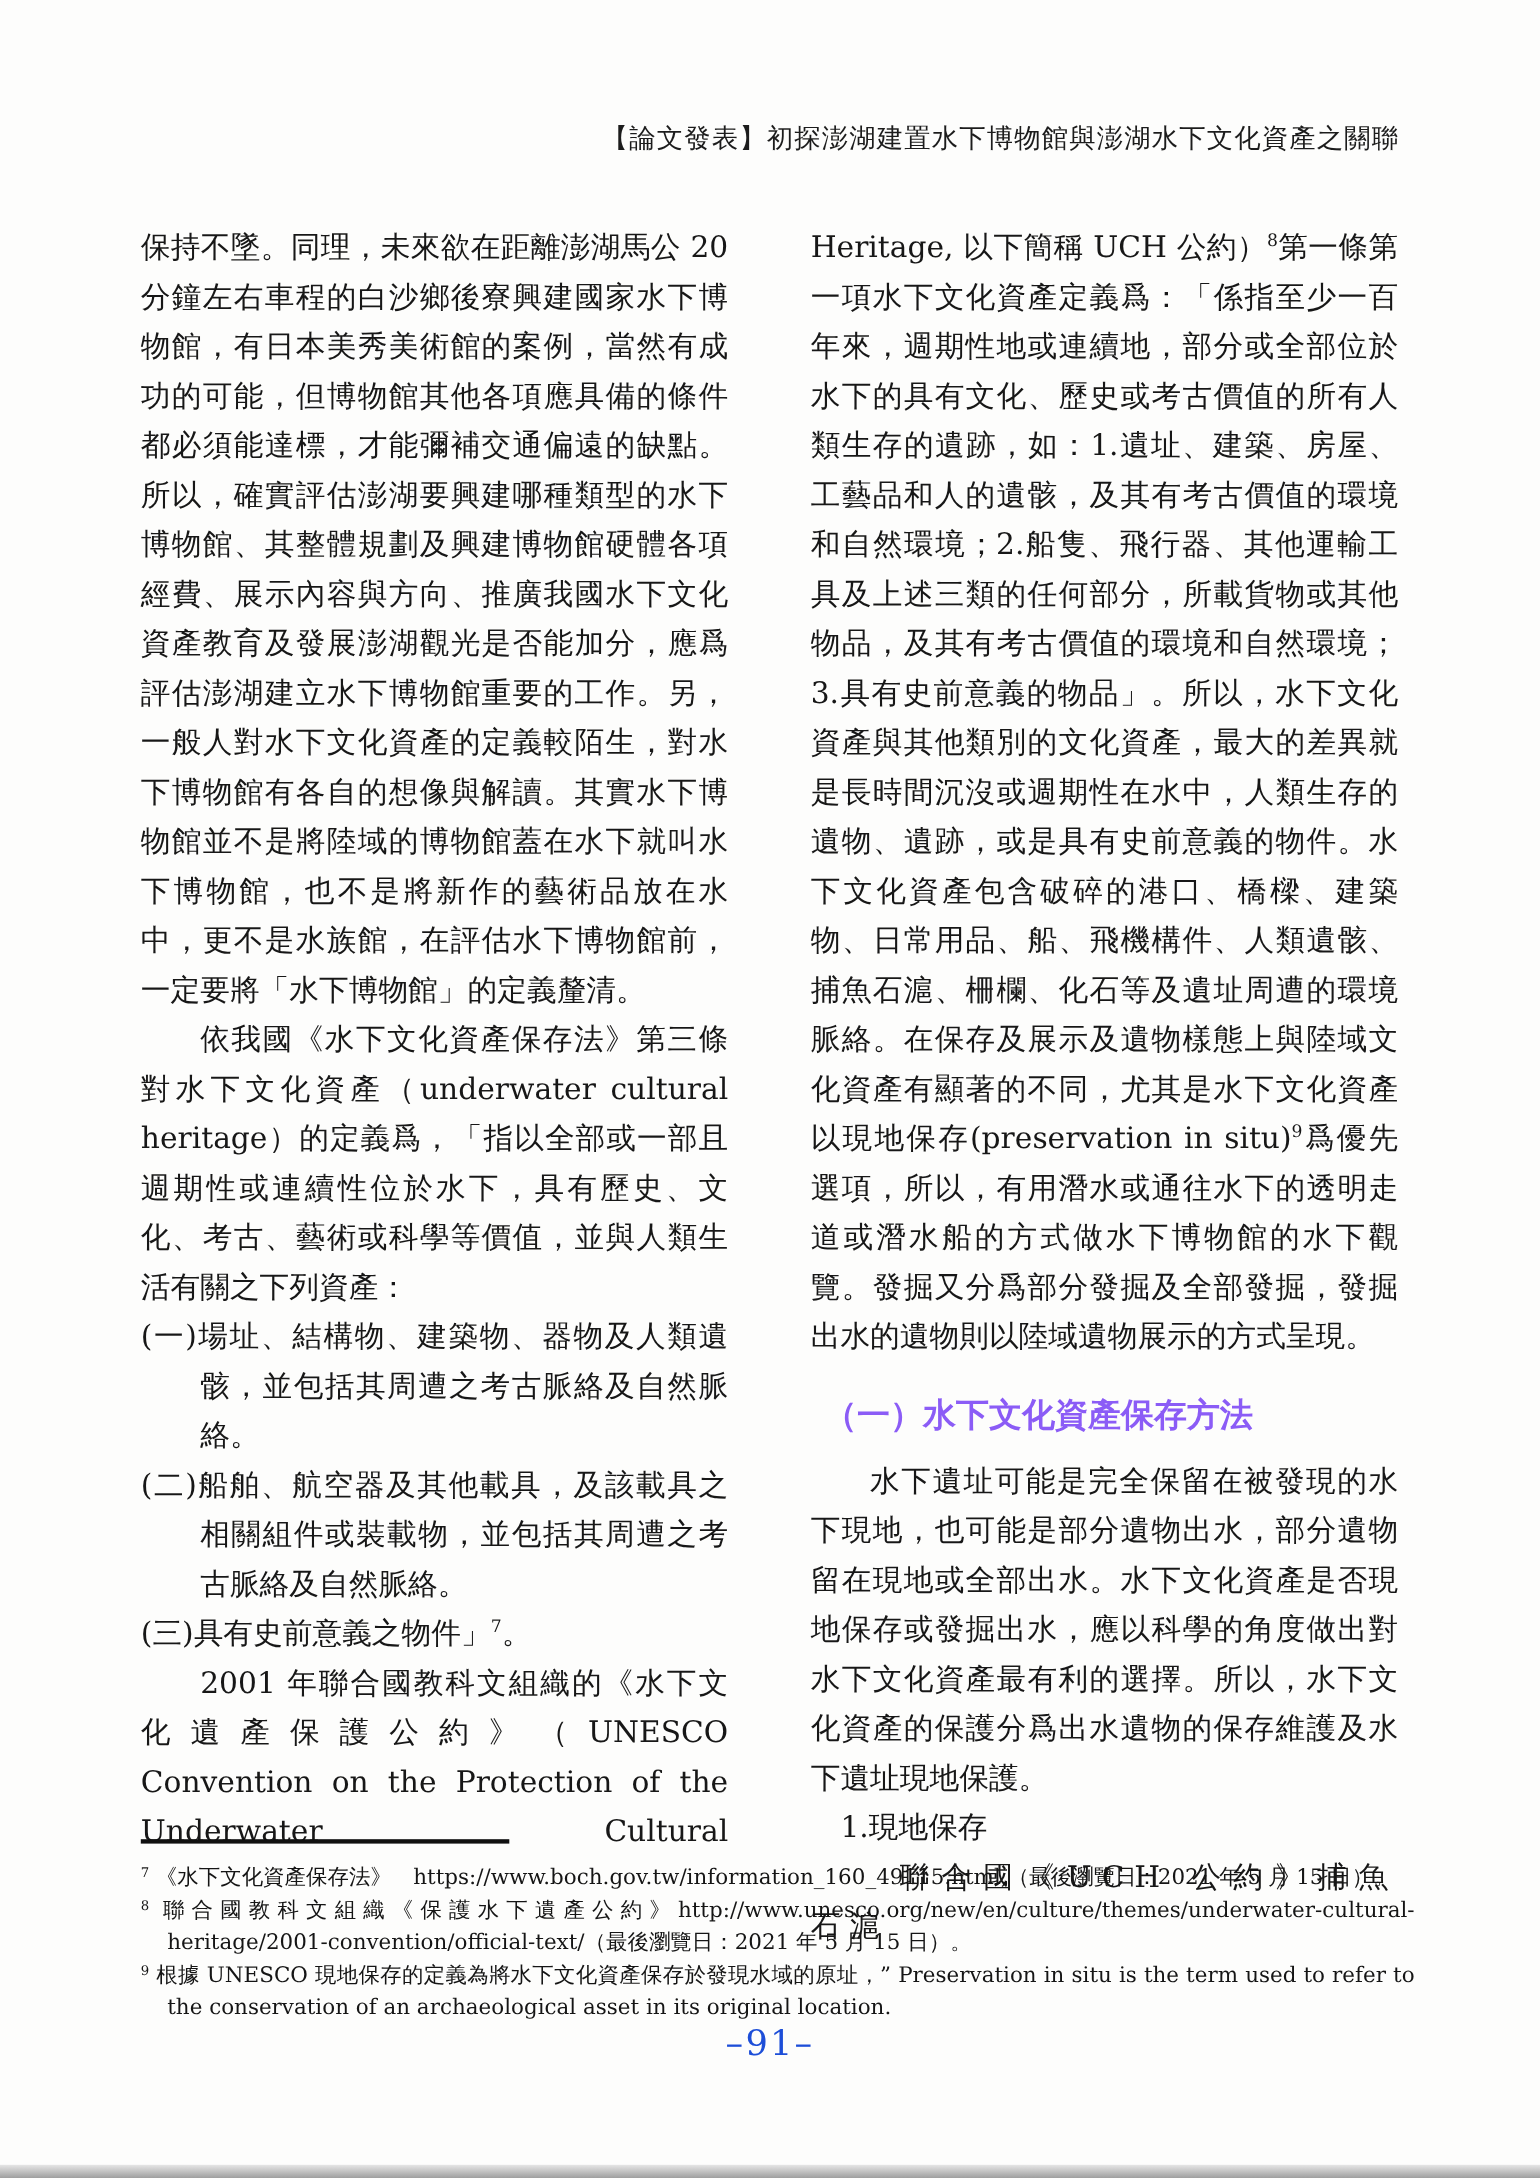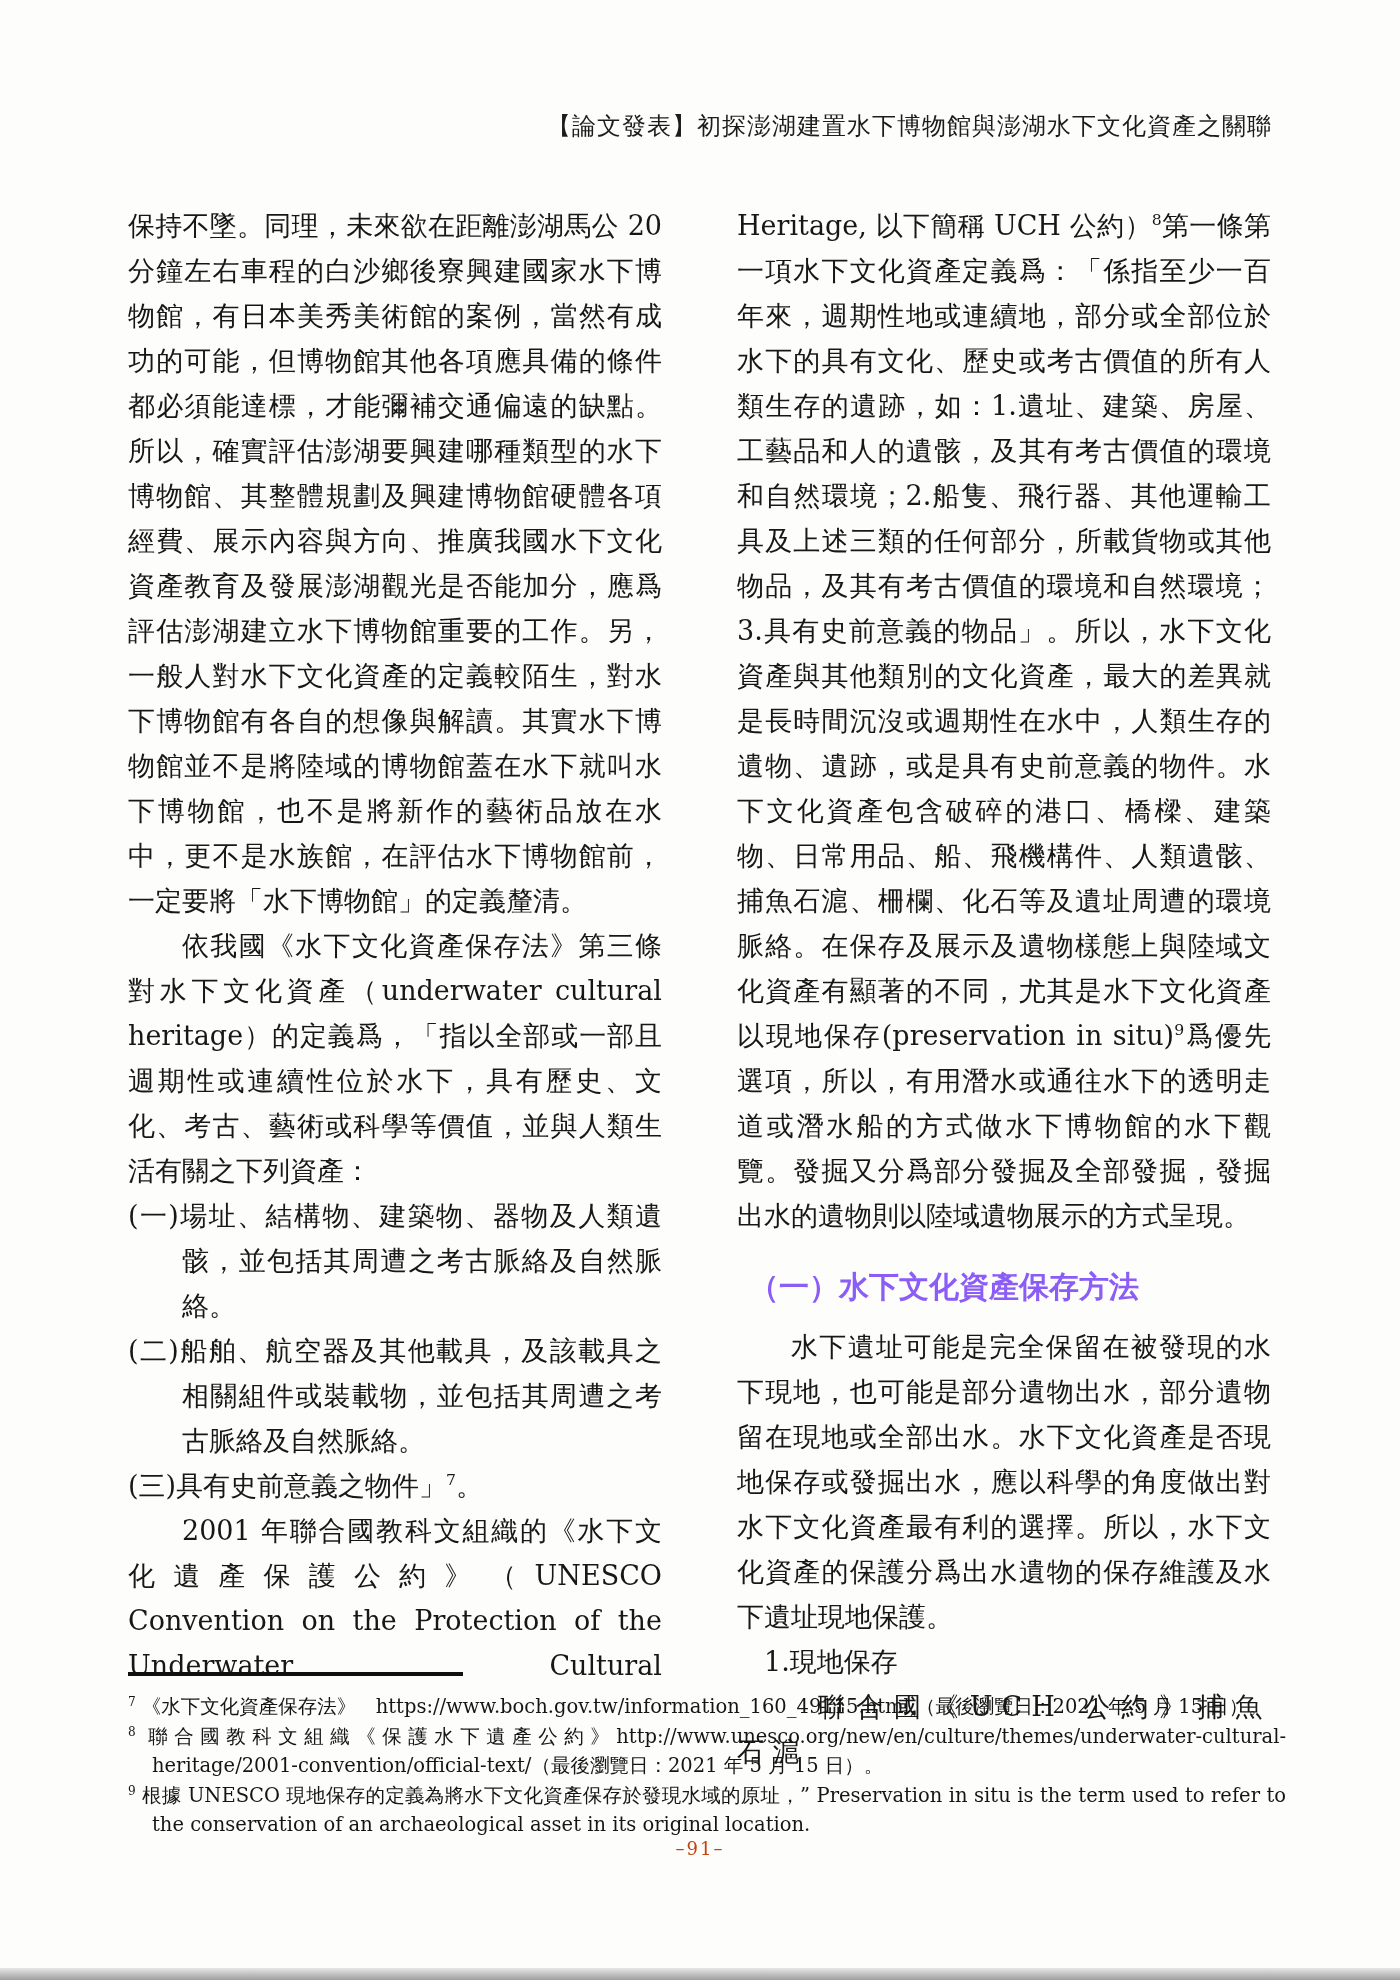--- a/index.html
+++ b/index.html
@@ -46,21 +46,21 @@
   }
   .footnotes{
     position:absolute;left:128px;top:1692px;width:1158px;
     font-size:19.5px;line-height:29px;color:#151515;
     text-align:justify;
   }
   .fn{padding-left:24px;text-indent:-24px;margin:0 0 1px 0;}
   .fn sup{font-size:0.62em;vertical-align:super;line-height:0;margin-right:6px;}
   .pageno{
     position:absolute;left:0;top:1838px;width:100%;
-    text-align:center;font-size:18px;letter-spacing:2px;color:#c2410c;
+    text-align:center;font-size:32px;letter-spacing:2px;color:#1d4ed8;
   }
   .scan-edge{
     position:absolute;left:0;bottom:0;width:100%;height:12px;
     background:linear-gradient(#e6e6e6,#9f9f9f);
   }
 </style>
 </head>
 <body>
 
 <div class="page">

